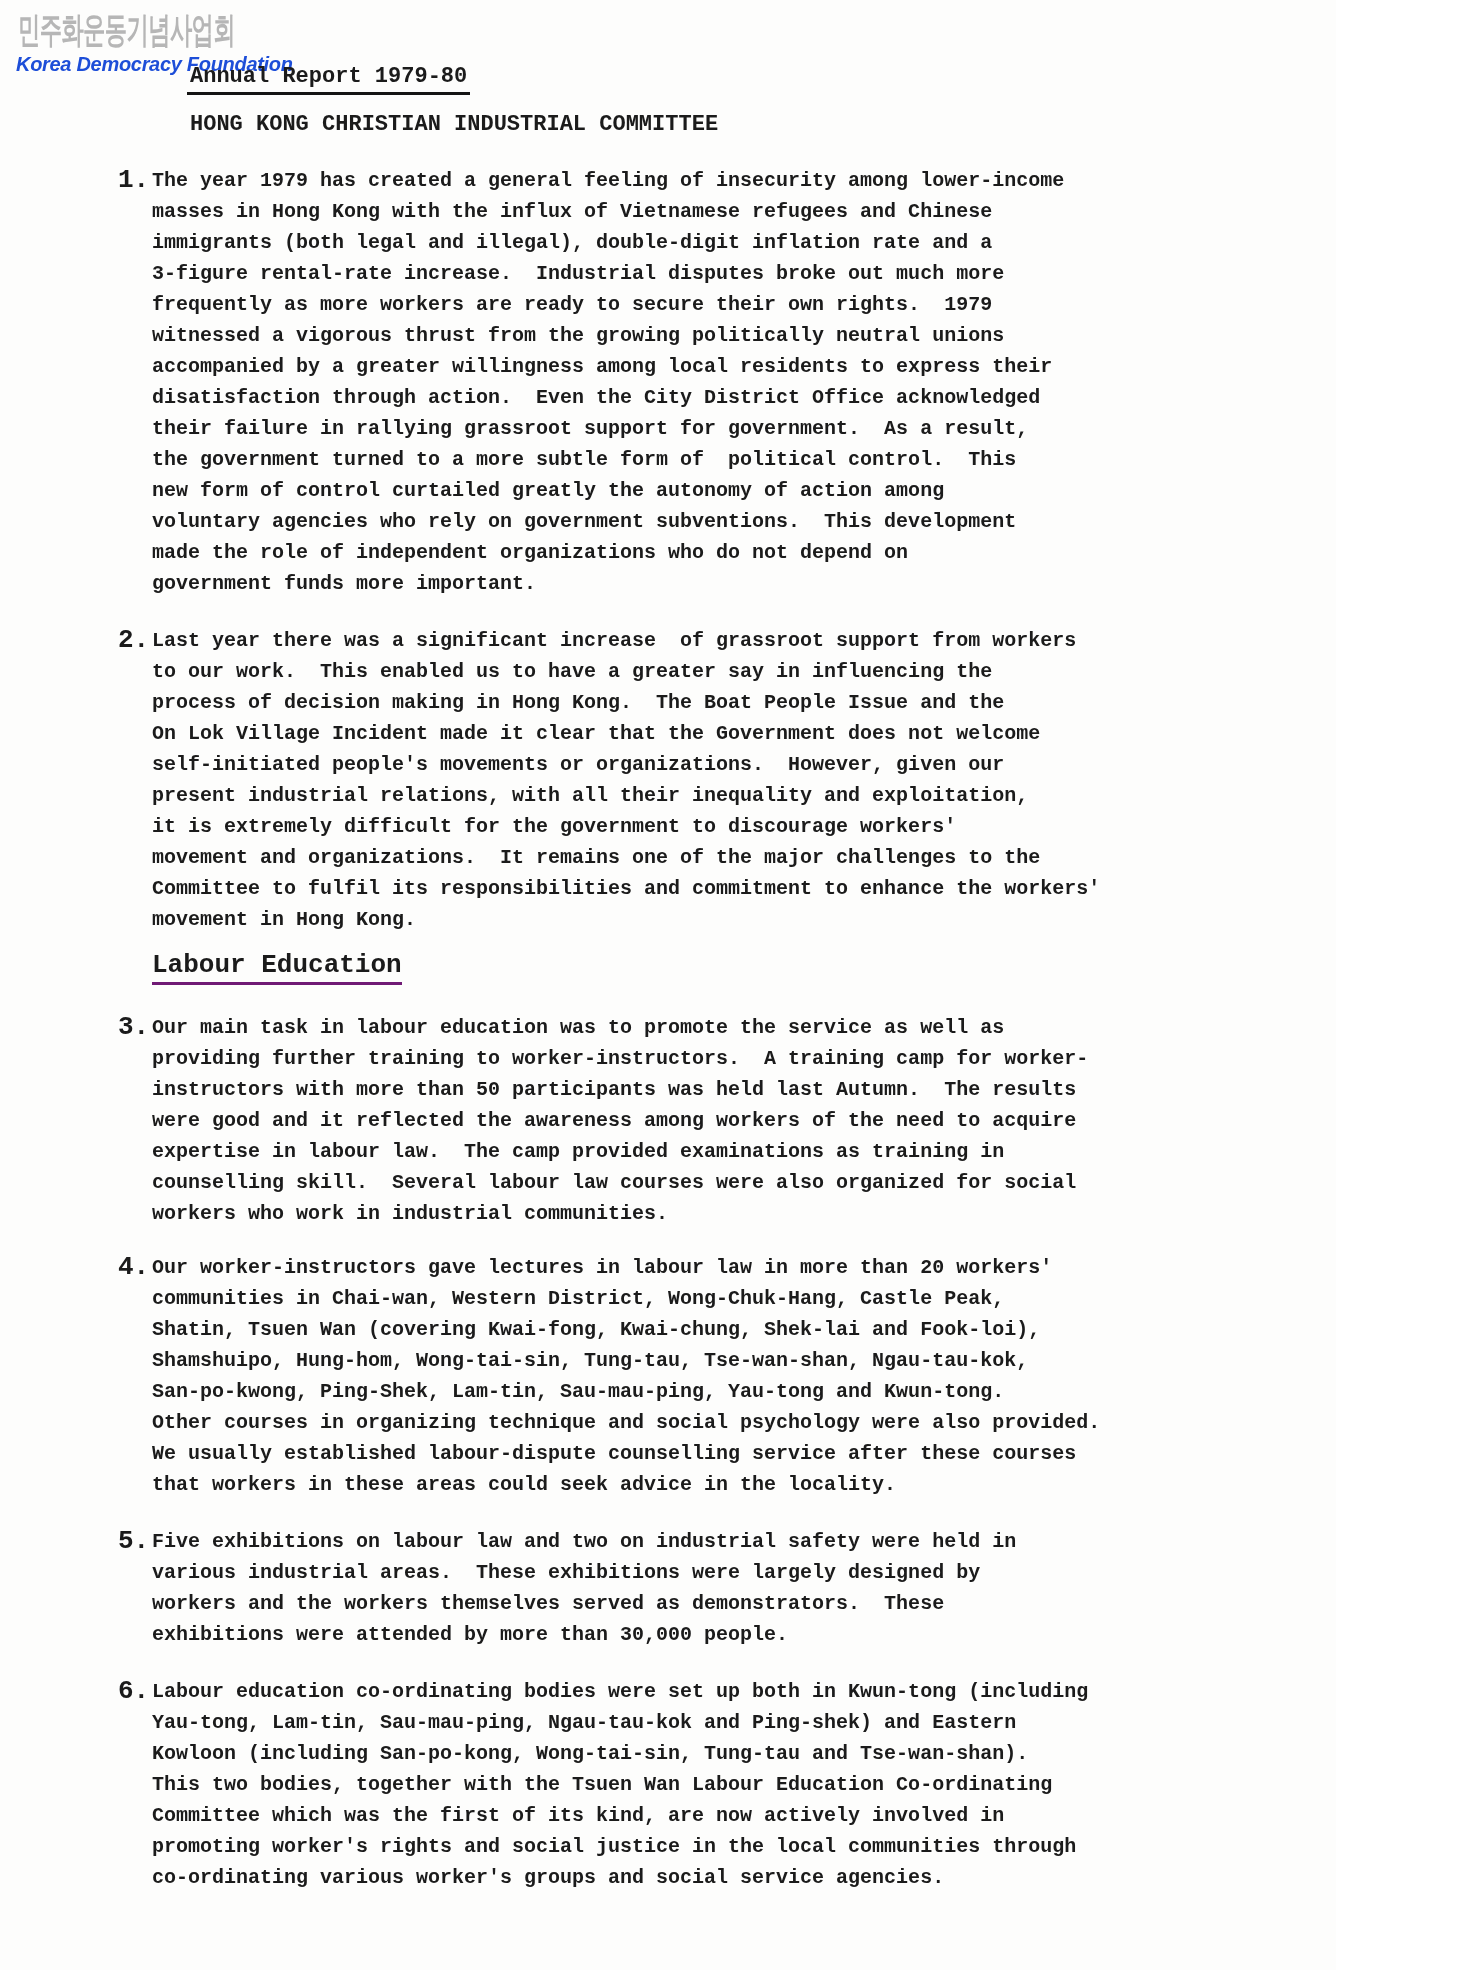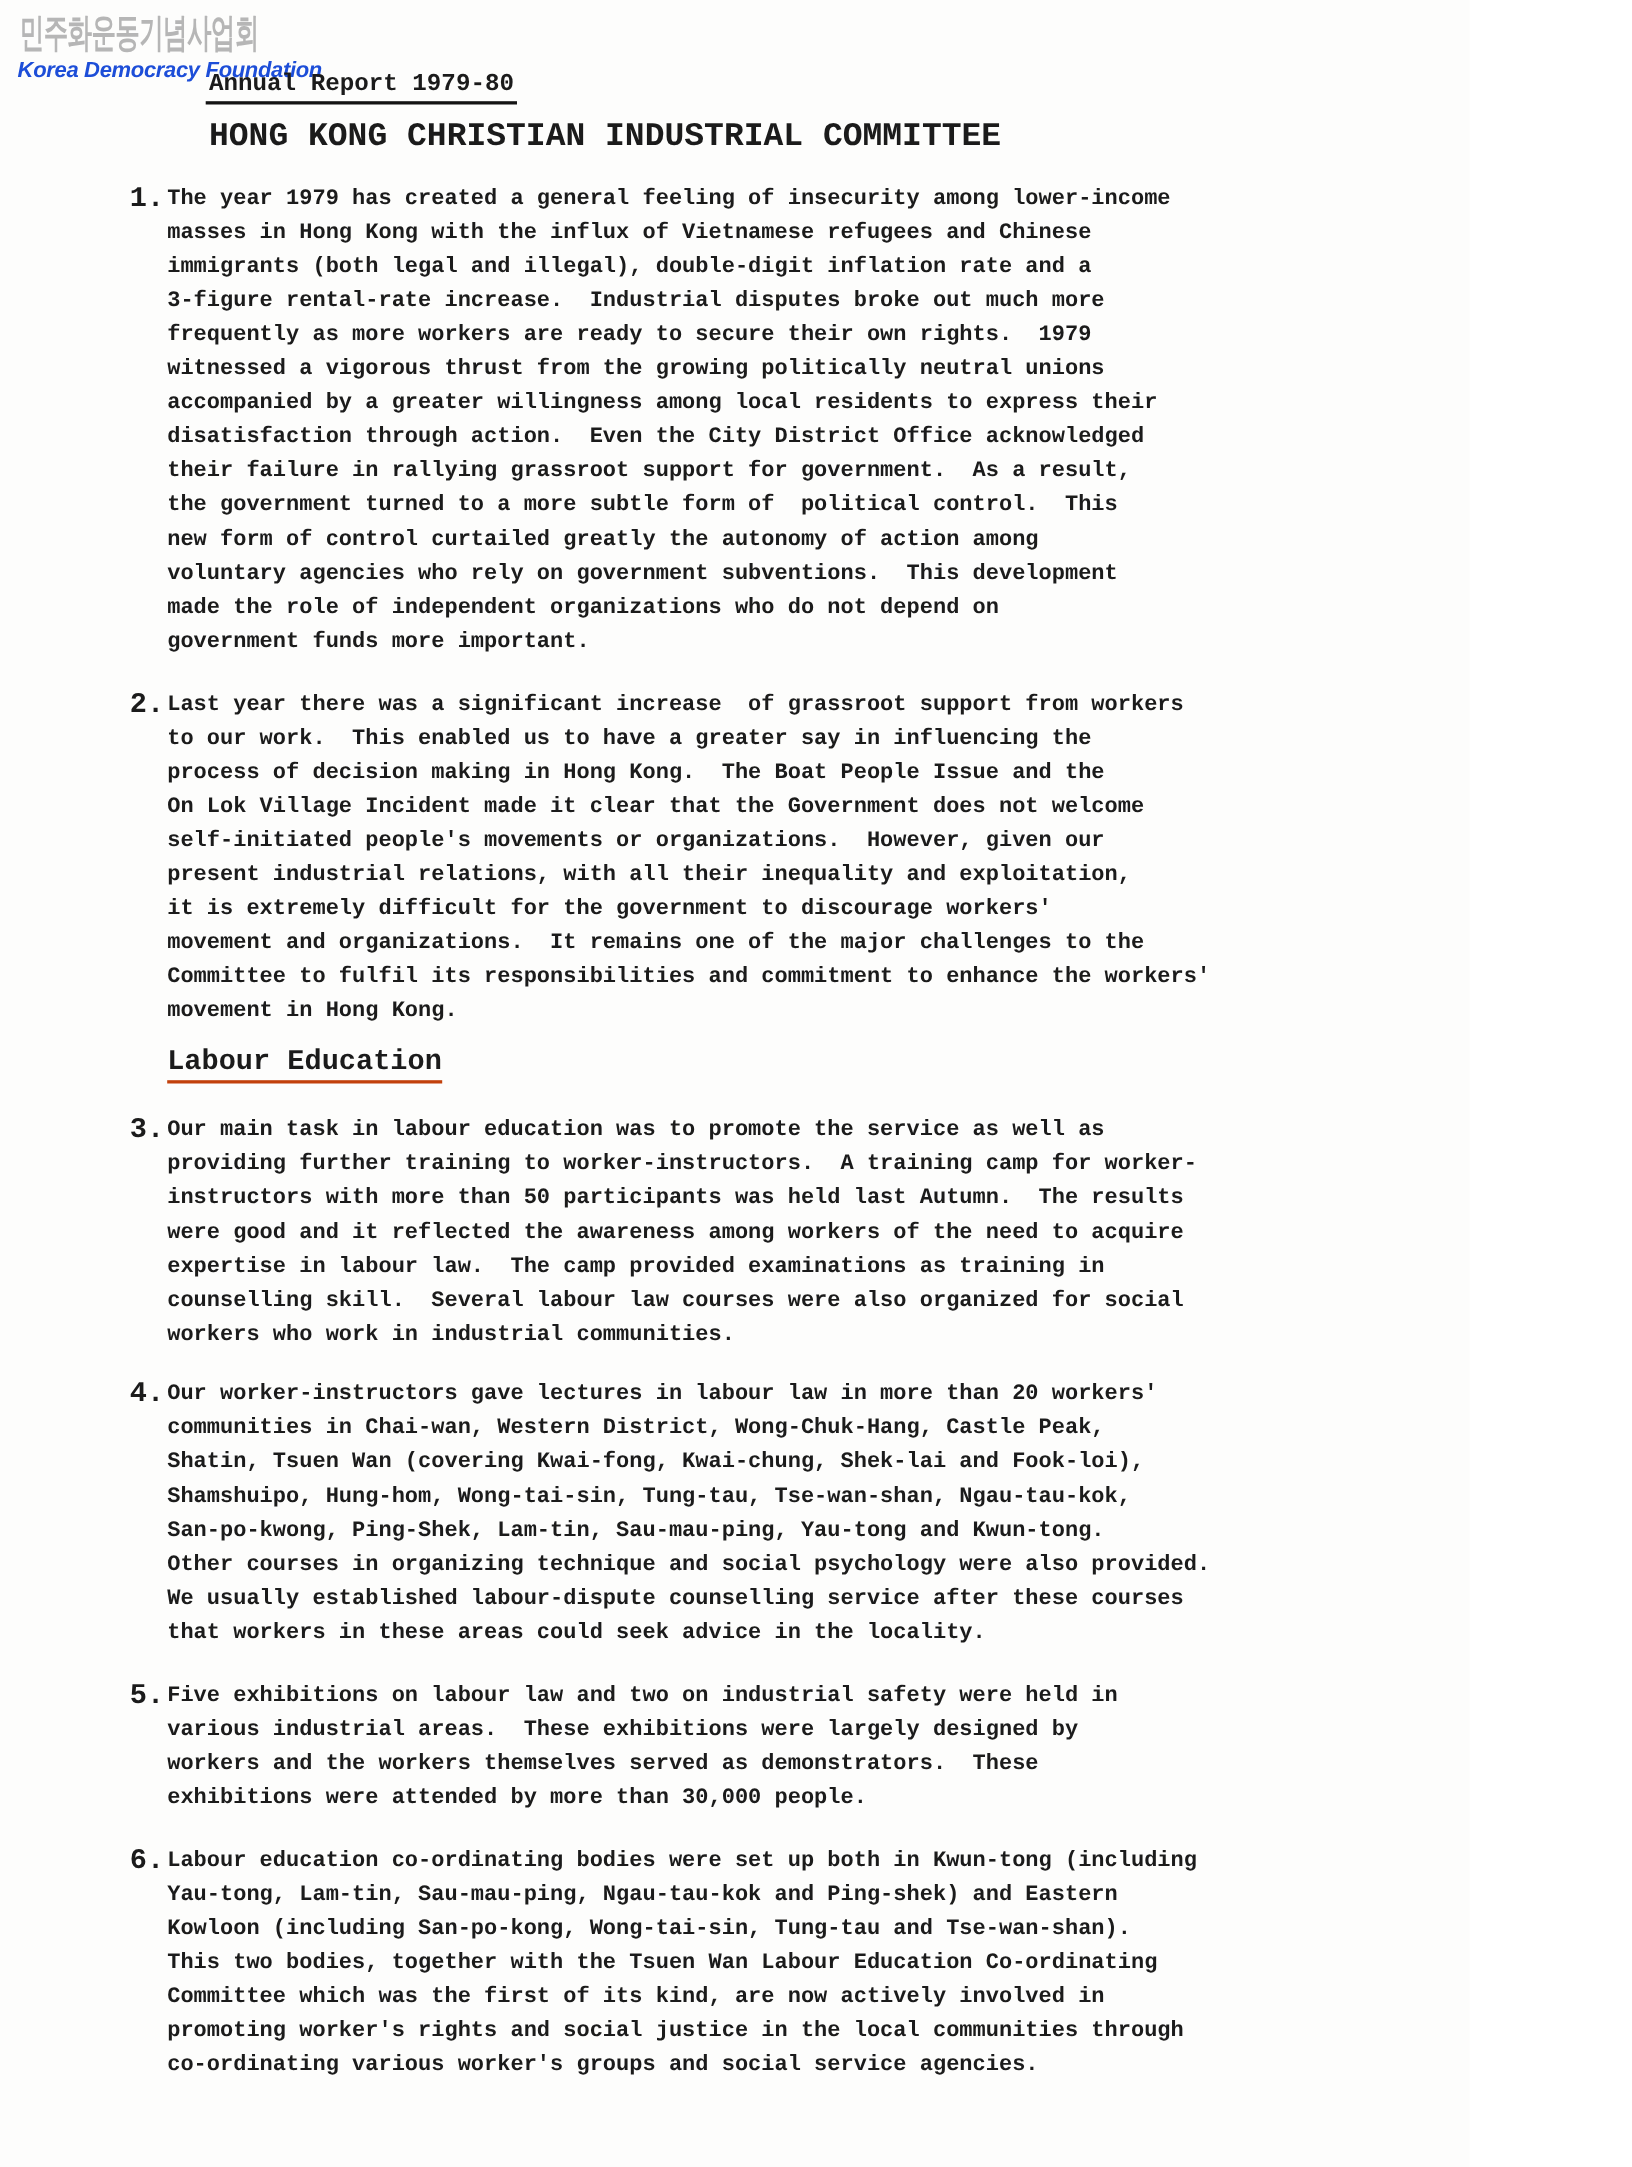--- a/index.html
+++ b/index.html
@@ -26,38 +26,38 @@
     color:#1d4ed8; letter-spacing:-0.3px; white-space:nowrap;
   }
   .title {
     position:absolute; left:187px; top:64px;
     font-size:22px; font-weight:bold; line-height:26px;
     border-bottom:3px solid #141414; padding:0 3px 2px 3px;
     white-space:nowrap;
   }
   .subtitle {
     position:absolute; left:190px; top:112px;
-    font-size:30px; font-weight:bold; line-height:26px;
+    font-size:22px; font-weight:bold; line-height:26px;
     white-space:nowrap;
   }
   .para { position:absolute; left:118px; }
   .pnum {
     position:absolute; left:0; top:0;
     font-size:26px; line-height:31px; font-weight:bold;
   }
   .ptext {
     margin-left:34px;
     font-size:20px; line-height:31px; font-weight:bold;
     white-space:pre;
   }
   .section-heading {
     position:absolute; left:152px;
     display:inline-block;
     font-size:26px; line-height:31px; font-weight:bold;
-    border-bottom:3px solid #c2410c; padding-bottom:1px;
+    border-bottom:3px solid #701a75; padding-bottom:1px;
     white-space:nowrap;
   }
 </style>
 </head>
 <body>
 
 <div class="page">
 
   <div class="kr-logo">민주화운동기념사업회</div>
 

